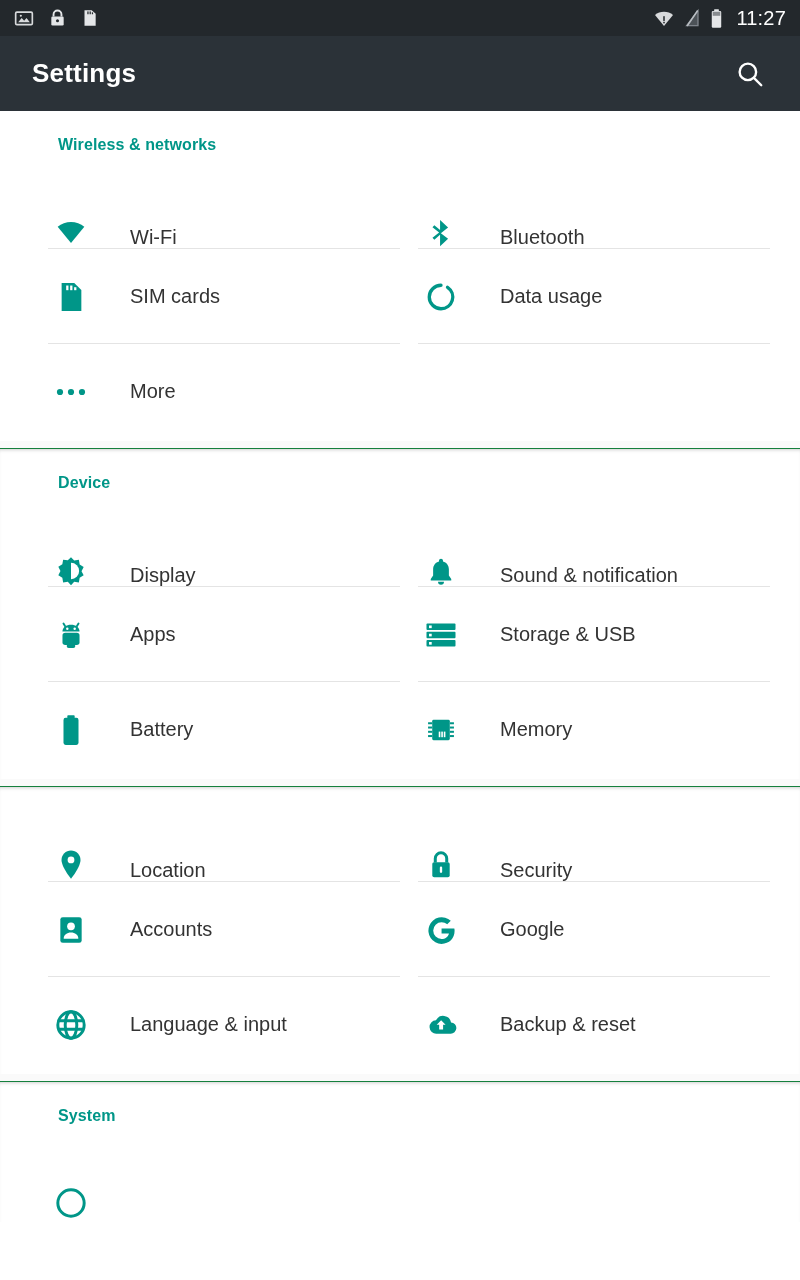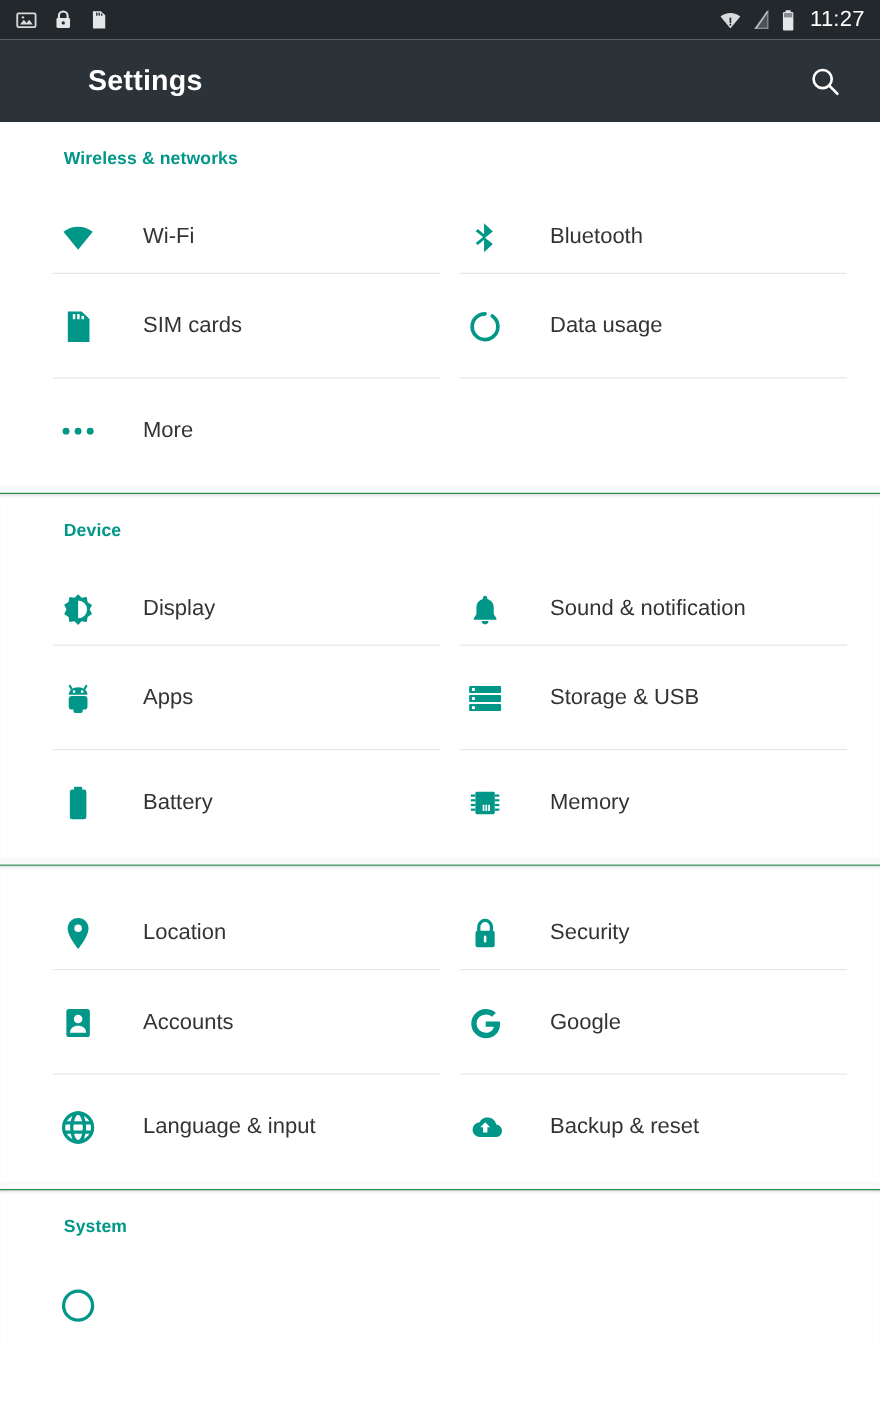--- a/index.html
+++ b/index.html
@@ -47,21 +47,20 @@
     background: #2b3238;
     display: flex;
     align-items: center;
     padding: 0 26px 0 32px;
   }
   .app-title {
     font-size: 26px;
     font-weight: 700;
     color: #ffffff;
     letter-spacing: 0.2px;
-    margin-left: 48px;
   }
   .app-bar-actions { margin-left: auto; display: flex; align-items: center; }
   .search-btn {
     width: 48px; height: 48px;
     display: flex; align-items: center; justify-content: center;
     cursor: pointer;
     background: transparent; border: 0;
   }
 
   
@@ -115,21 +114,21 @@
     align-items: center;
     justify-content: center;
     color: #009688;
   }
   .cell-label {
     font-size: 20px;
     color: #333333;
     margin-left: 36px;
     white-space: nowrap;
   }
-  .first-row { padding-top: 28px; }
+  .first-row { padding-top: 28px; align-items: flex-end; }
 
   svg { display: block; }
 </style>
 </head>
 <body>
 
 <div id="screen">
 
   <div class="status-bar">
     <div class="status-left">

